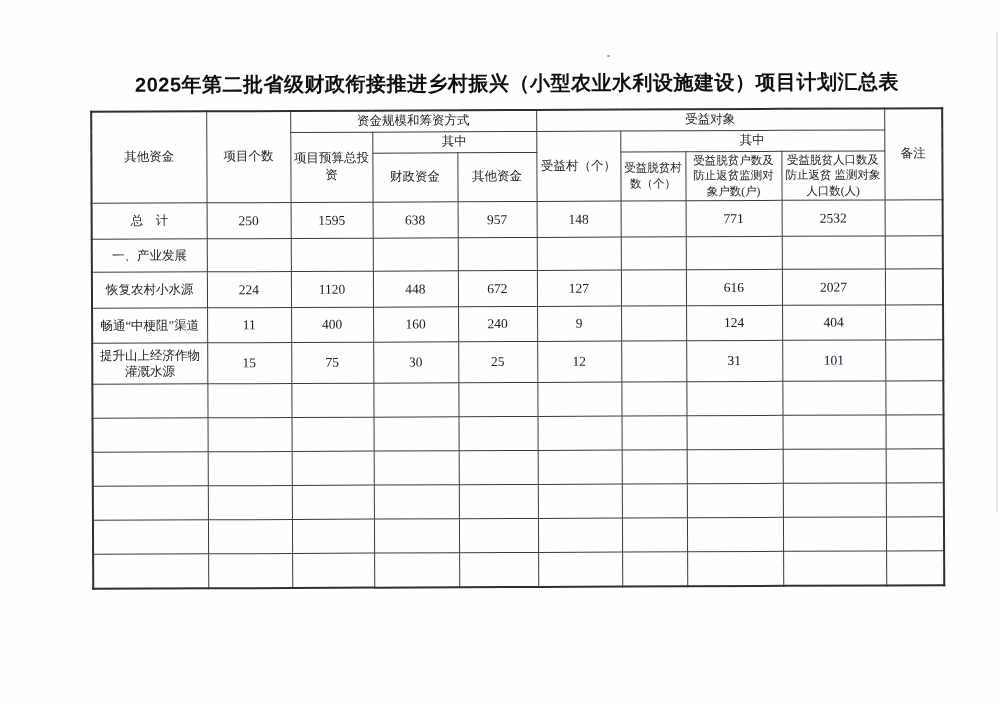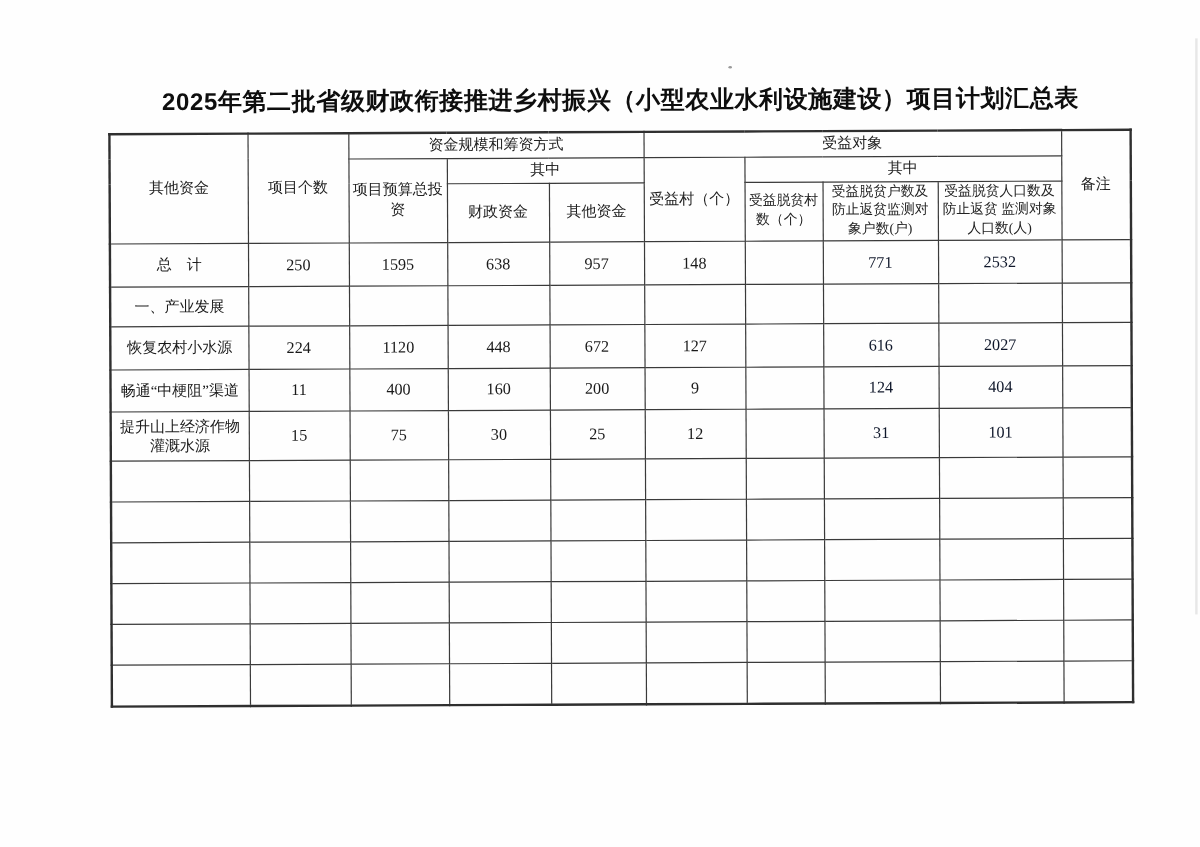--- a/index.html
+++ b/index.html
@@ -117,21 +117,21 @@
           <td></td>
           <td class="dim">616</td>
           <td class="dim">2027</td>
           <td></td>
         </tr>
         <tr class="r3">
           <td class="lbl">畅通“中梗阻”渠道</td>
           <td>11</td>
           <td>400</td>
           <td>160</td>
-          <td>200</td>
+          <td>240</td>
           <td>9</td>
           <td></td>
           <td class="dim">124</td>
           <td class="dim">404</td>
           <td></td>
         </tr>
         <tr class="r4">
           <td class="lbl">提升山上经济作物灌溉水源</td>
           <td>15</td>
           <td>75</td>

